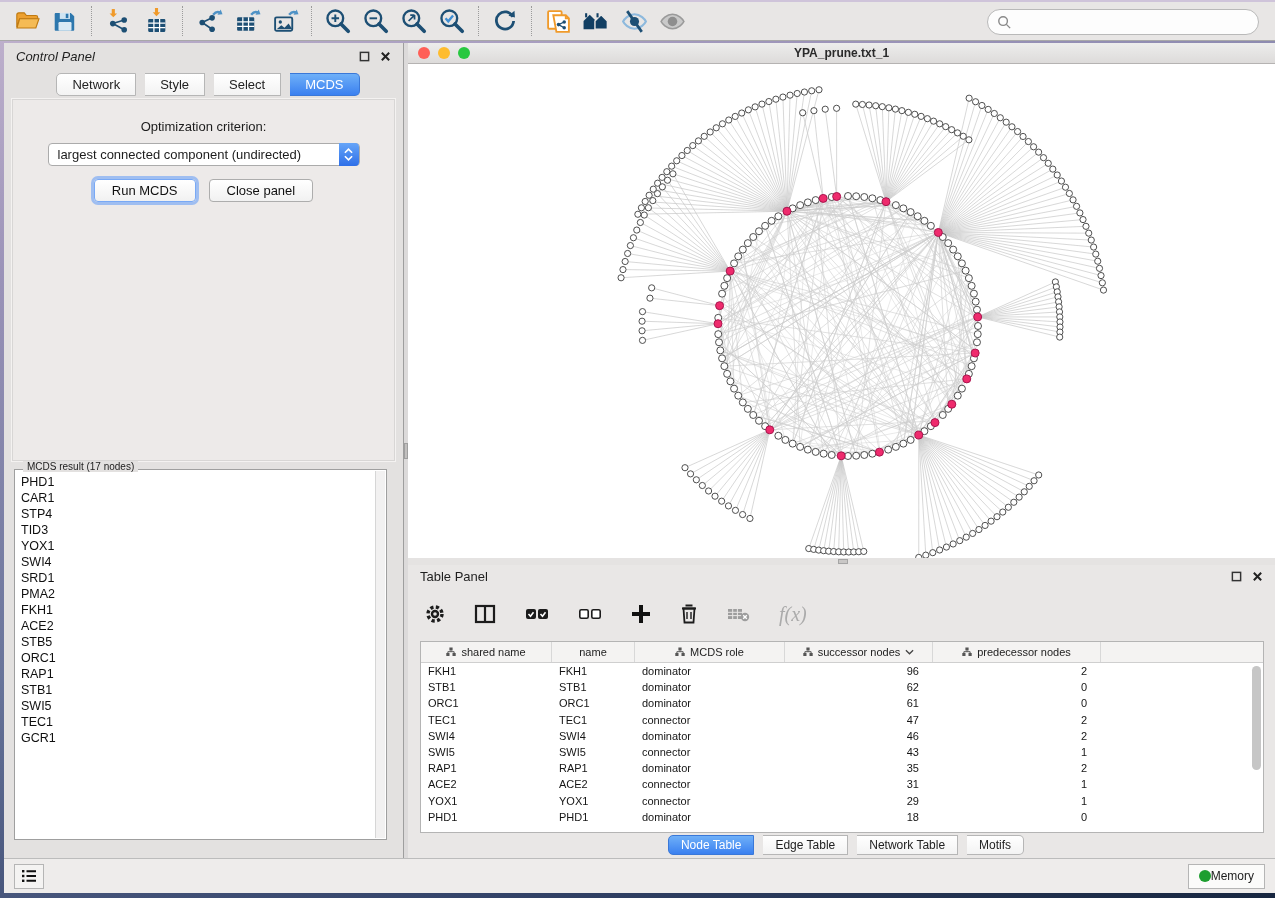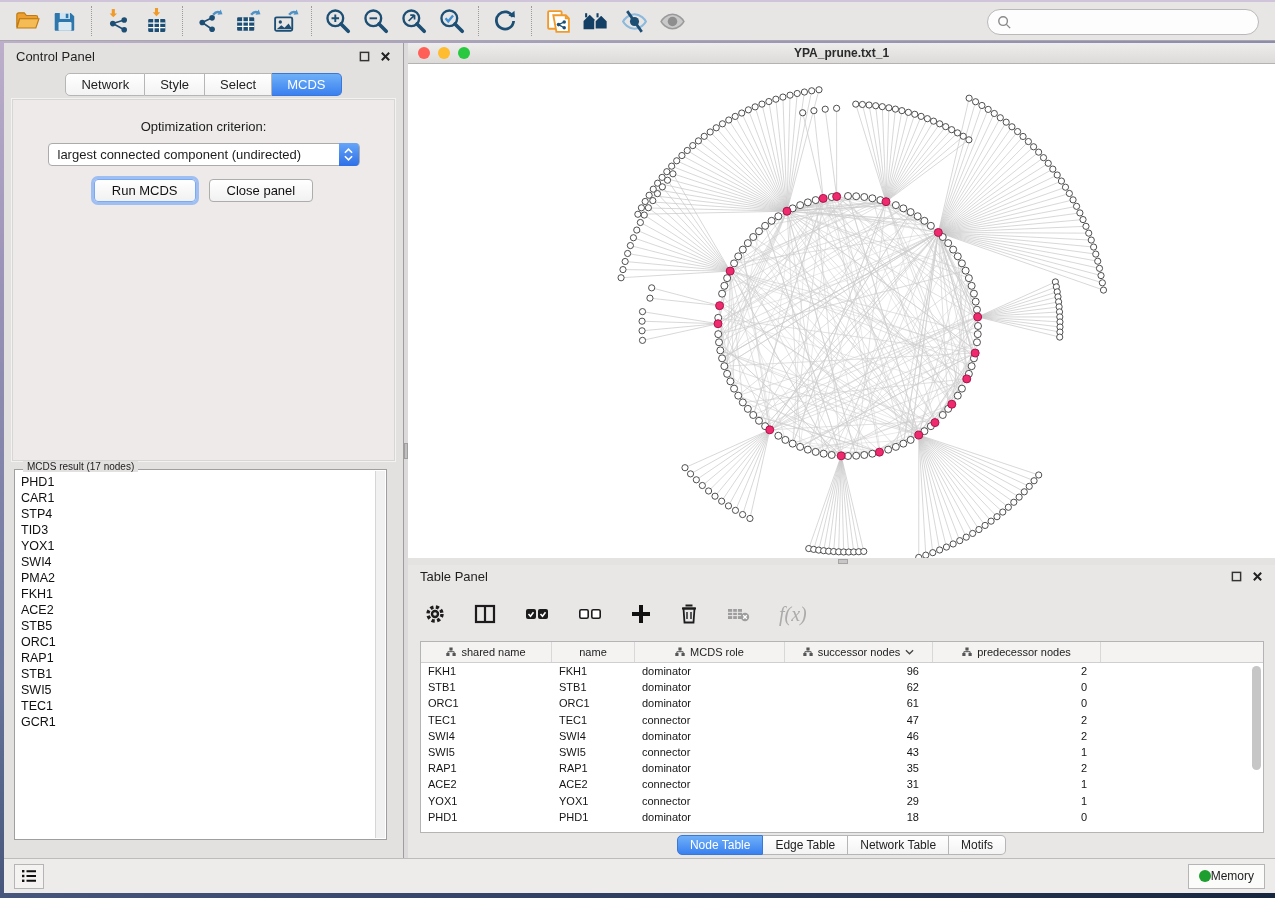--- a/index.html
+++ b/index.html
@@ -17,24 +17,24 @@
   .tsep { width:1px; height:30px; border-left:1px dotted #9b9b9b; margin:0 7px; }
   #search-wrap { position:absolute; right:16px; top:7px; width:272px; height:26px;
     background:#fdfdfd; border:1px solid #b9b9b9; border-radius:13px; display:flex; align-items:center; padding-left:9px; }
   #search-input { border:none; outline:none; background:transparent; font-size:13px; width:230px; margin-left:6px; }
   
   .panel-title { font-size:13px; color:#1f1f1f; }
   .winbtns { display:flex; gap:10px; align-items:center; }
   
   #control-panel { position:absolute; left:4px; top:43px; width:400px; height:815px;
     background:#e3e1e0; border-right:1px solid #9e9e9e; }
-  #cp-header { height:26px; display:flex; align-items:center; justify-content:space-between; padding:0 12px; }
+  #cp-header { height:26px; display:flex; align-items:center; justify-content:space-between; padding:0 12px;font-style:italic; }
   #cp-tabs { position:absolute; left:0; right:0; top:30px; display:flex; justify-content:center; }
   .seg { font-size:13px; padding:3px 15px; background:linear-gradient(#ffffff,#f3f3f3);
-    border:1px solid #b6b6b6; border-left-width:0; color:#222; cursor:default; }
+    border:1px solid #b6b6b6; border-left-width:0; color:#222; cursor:default;margin-left:9px; }
   .seg:first-child { border-left-width:1px; border-radius:5px 0 0 5px; }
   .seg:last-child { border-radius:0 5px 5px 0; }
   .seg.active { background:linear-gradient(#6fb0f8,#3a80f0); color:#fff; border-color:#3a78d8; }
   #cp-inner { position:absolute; left:7px; right:7px; top:55px; height:364px; background:#edeae9;
     border:1px solid #f4f2f1; box-shadow:0 0 0 1px #d8d6d5 inset; }
   #opt-label { text-align:center; margin-top:20px; font-size:13px; }
   #criterion { width:312px; height:23px; margin:9px auto 0; background:#ffffff; border:1px solid #ababab;
     border-radius:4px; display:flex; align-items:center; position:relative; }
   #criterion-text { font-size:13px; padding-left:9px; white-space:nowrap; }
   #criterion-stepper { position:absolute; right:0; top:-1px; bottom:-1px; width:20px; border-radius:0 4px 4px 0;
@@ -274,20 +274,21 @@
   </div>
   <div id="mcds-group">
     <span id="mcds-legend">MCDS result (17 nodes)</span>
     <div id="mcds-list">
         <div class="mcds-item">PHD1</div>
         <div class="mcds-item">CAR1</div>
         <div class="mcds-item">STP4</div>
         <div class="mcds-item">TID3</div>
         <div class="mcds-item">YOX1</div>
         <div class="mcds-item">SWI4</div>
+        <div class="mcds-item">SRD1</div>
         <div class="mcds-item">PMA2</div>
         <div class="mcds-item">FKH1</div>
         <div class="mcds-item">ACE2</div>
         <div class="mcds-item">STB5</div>
         <div class="mcds-item">ORC1</div>
         <div class="mcds-item">RAP1</div>
         <div class="mcds-item">STB1</div>
         <div class="mcds-item">SWI5</div>
         <div class="mcds-item">TEC1</div>
         <div class="mcds-item">GCR1</div>

